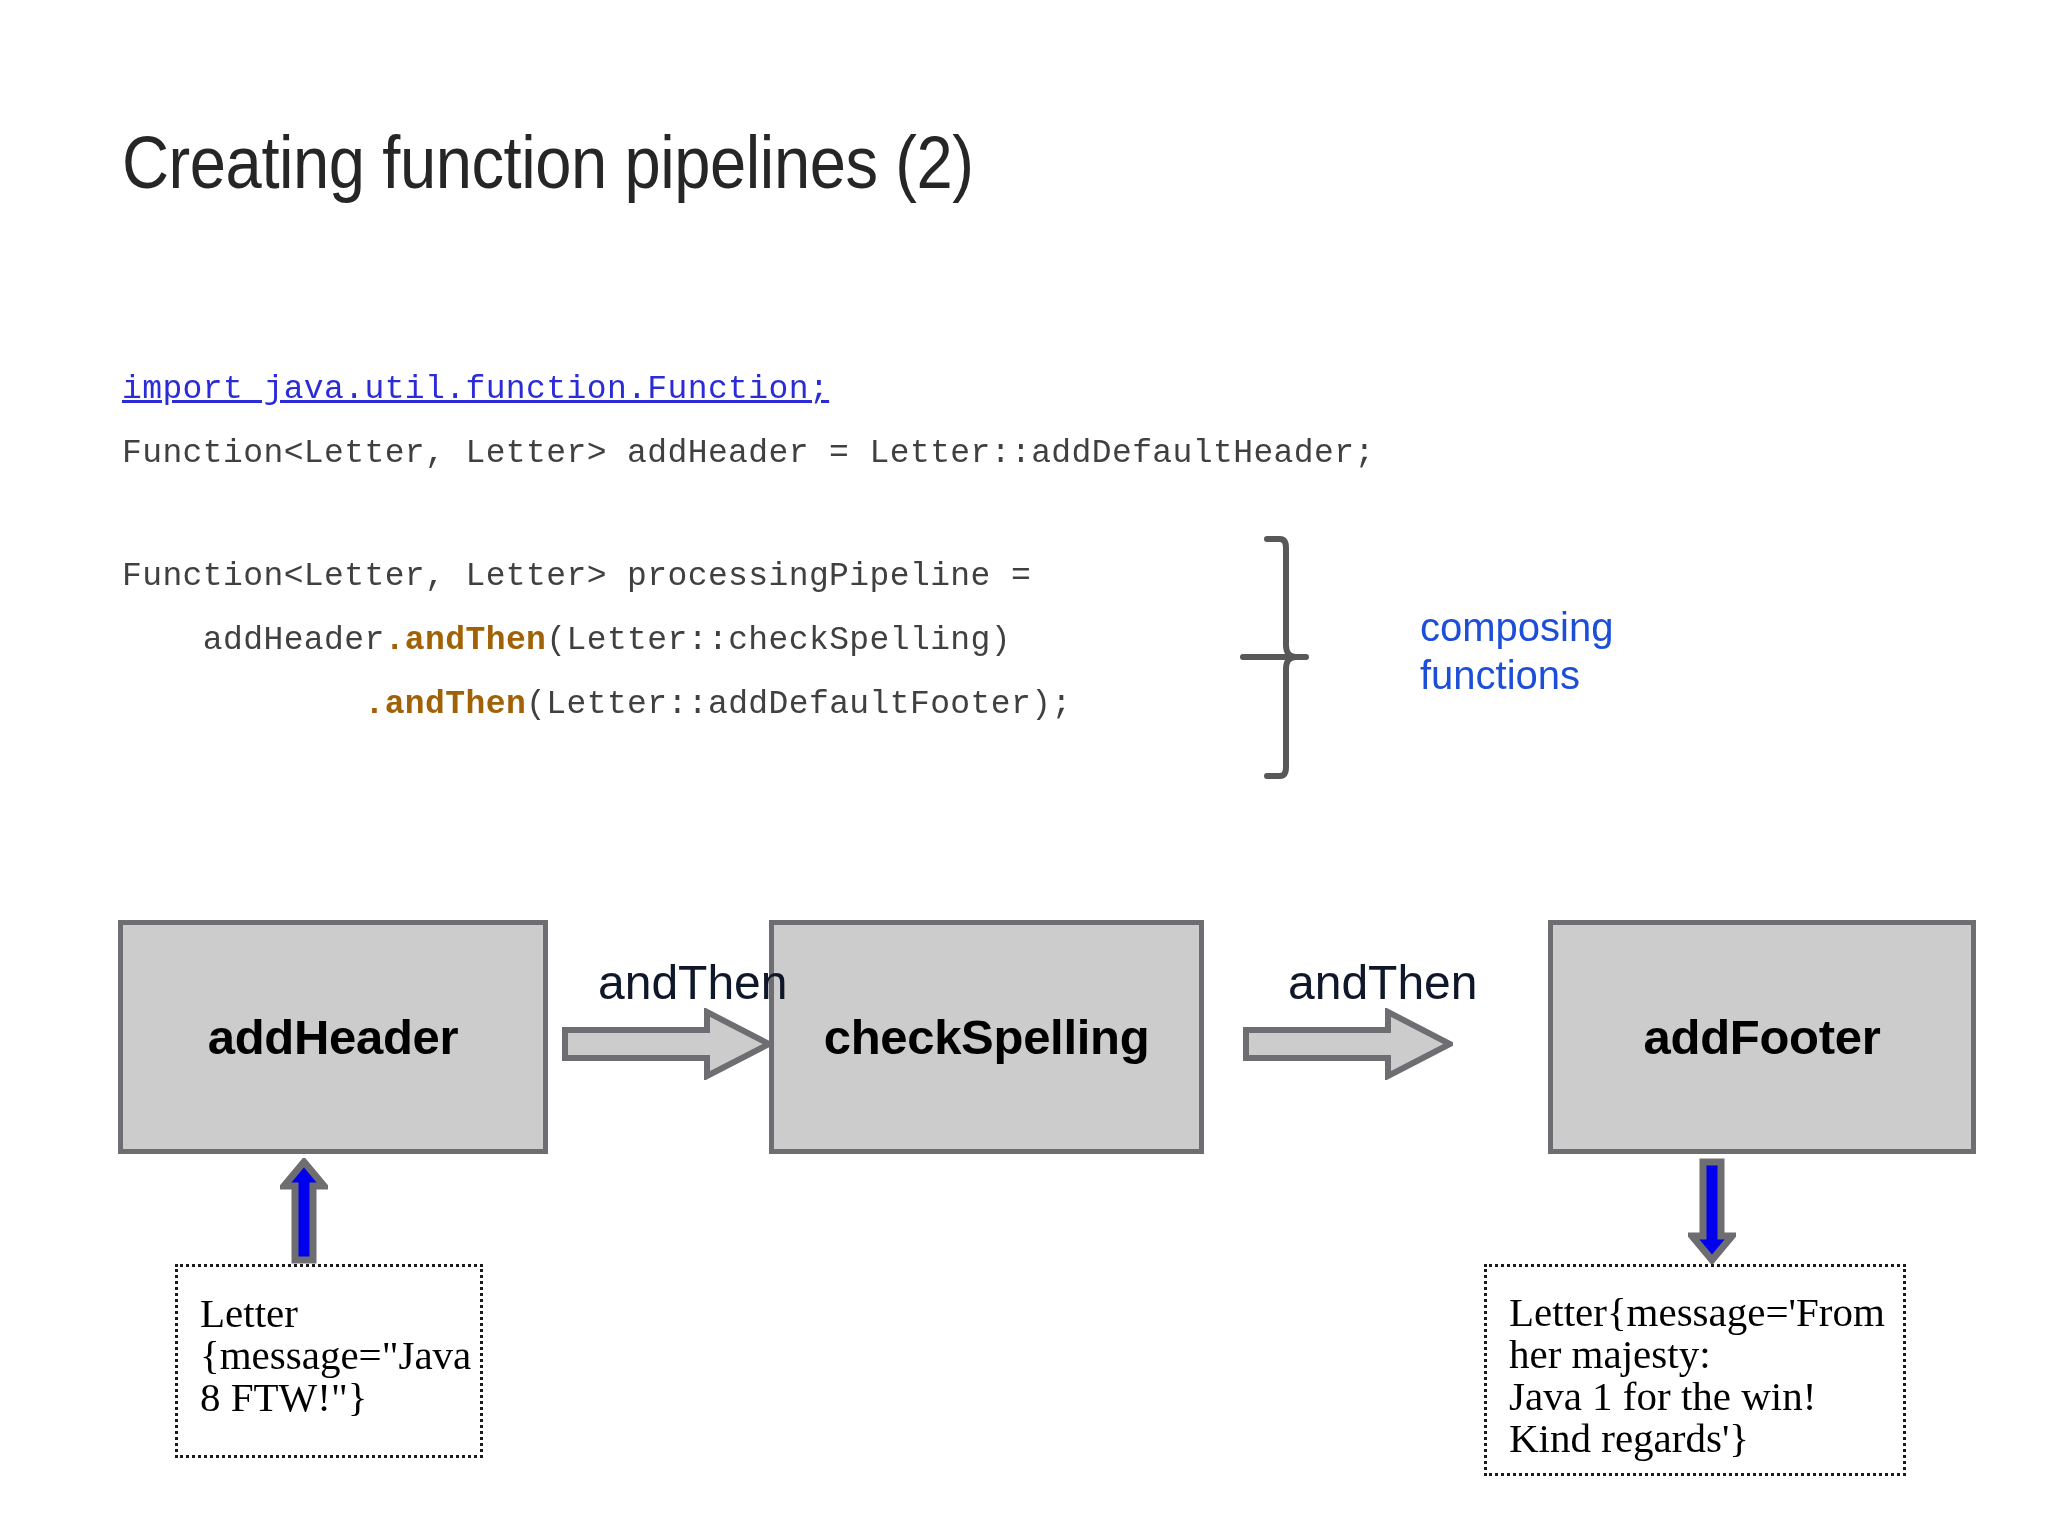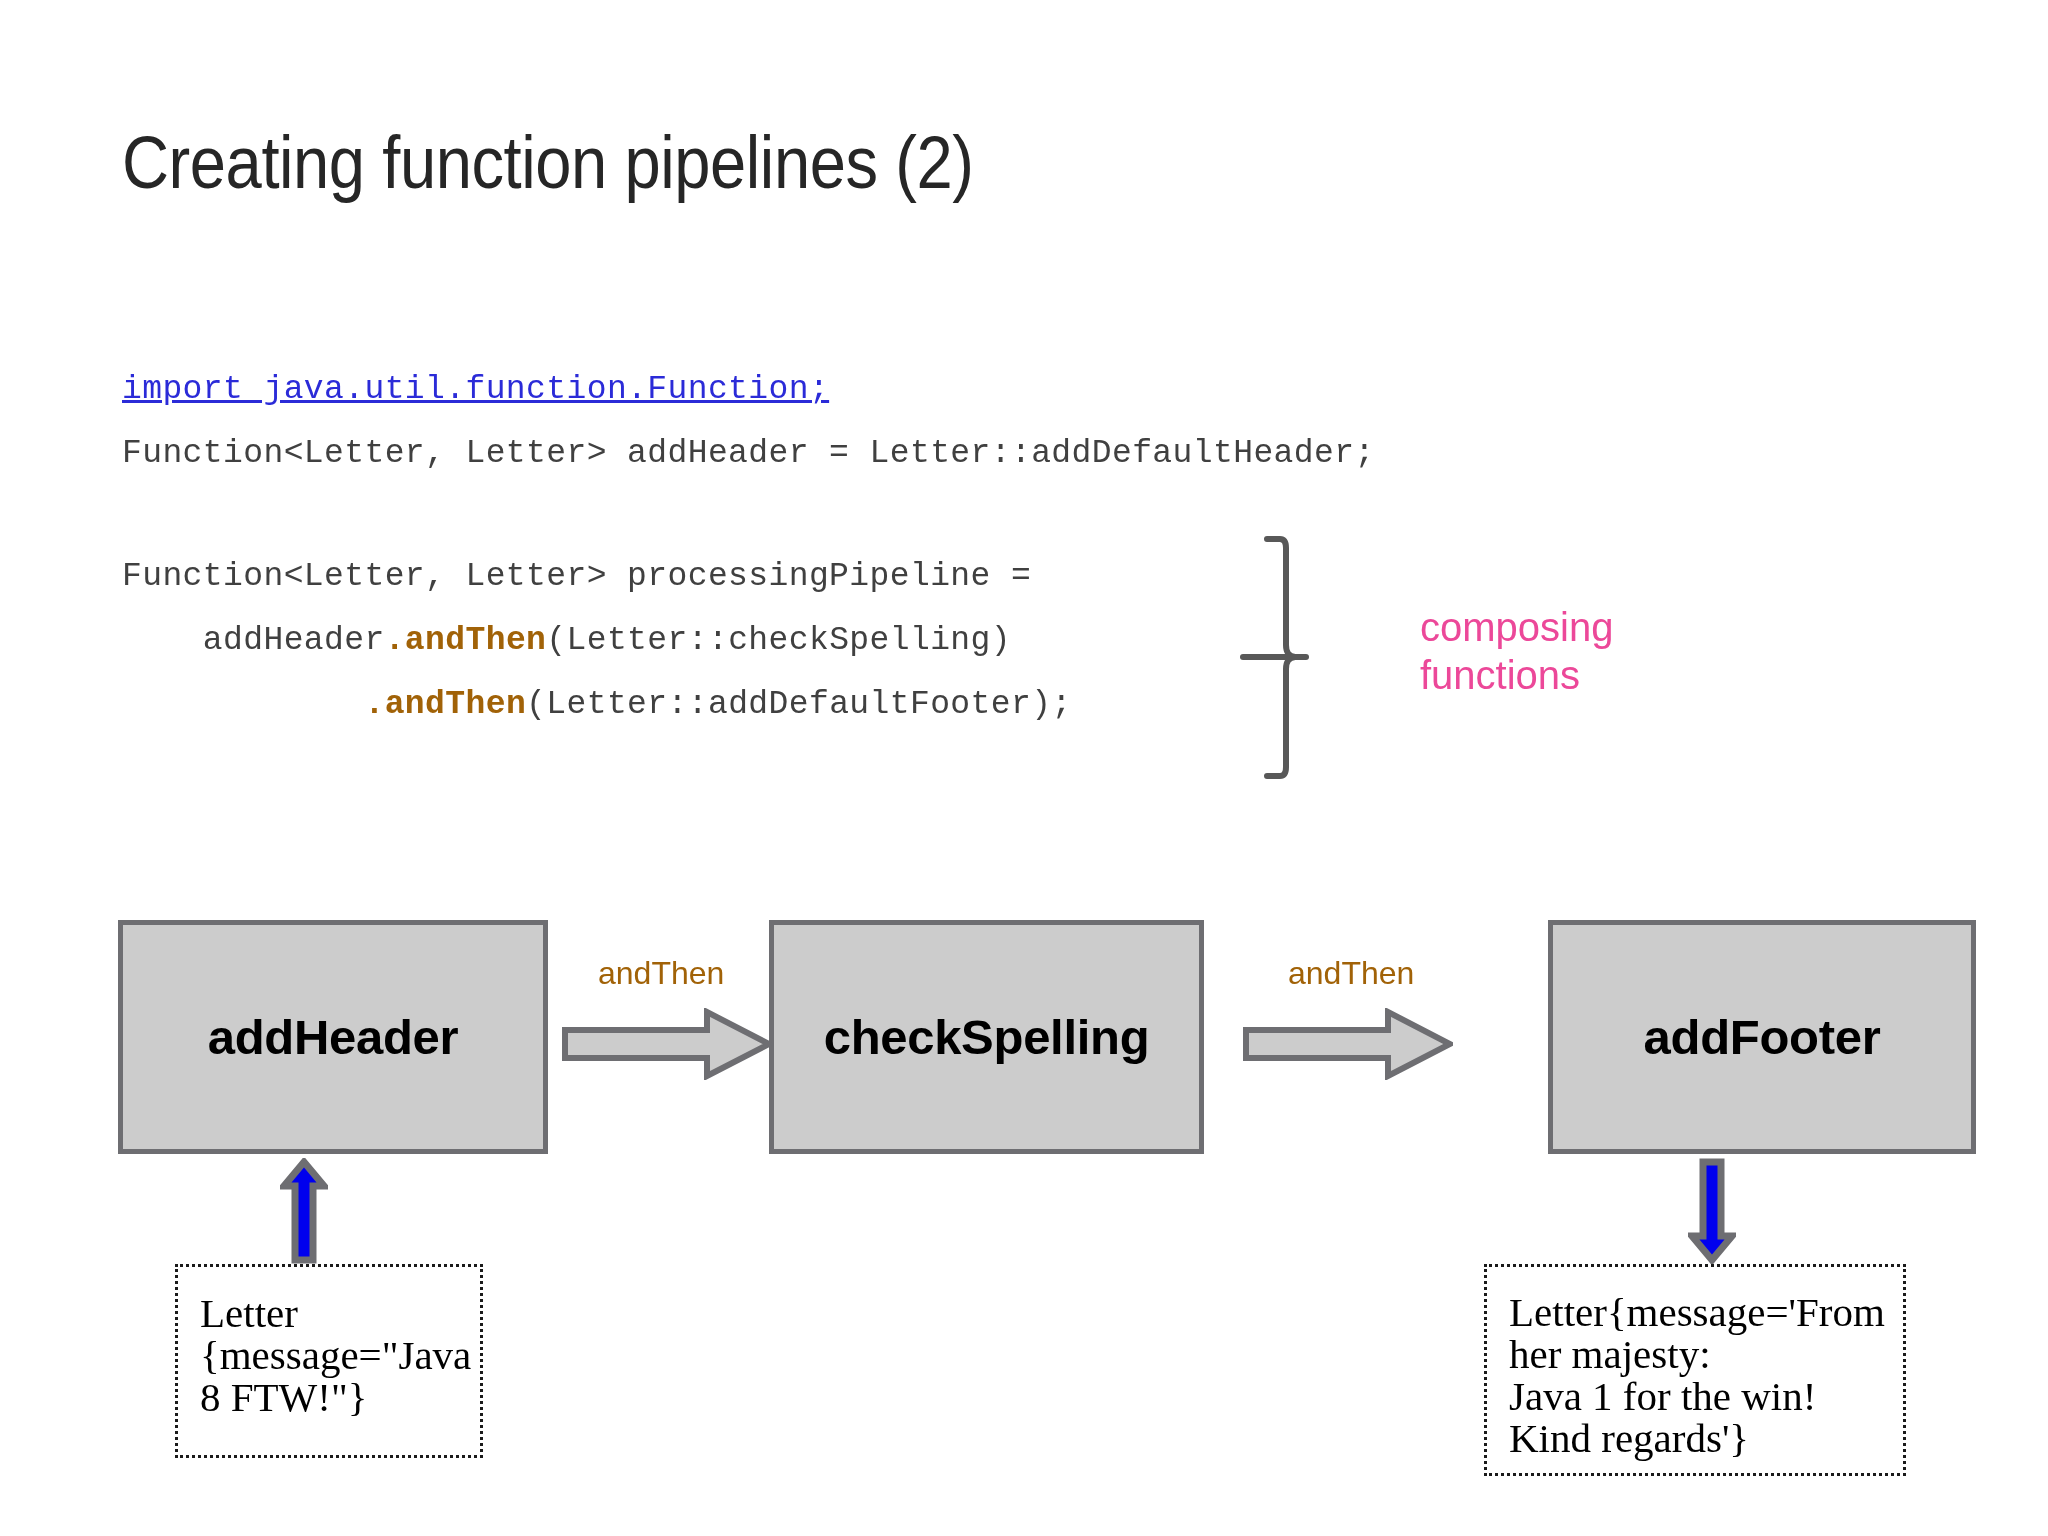--- a/index.html
+++ b/index.html
@@ -58,21 +58,21 @@
   }
   #brace-wrap svg { display: block; }
 
   #composing-label {
     position: absolute;
     left: 1420px;
     top: 603px;
     font-family: "Liberation Sans", sans-serif;
     font-size: 40px;
     line-height: 48px;
-    color: #ec4899;
+    color: #1d4ed8;
     white-space: pre-line;
   }
 
   
   .proc-box {
     position: absolute;
     top: 920px;
     width: 430px;
     height: 234px;
     background: #cccccc;
@@ -102,22 +102,22 @@
     height: 72px;
   }
   #arrow-1 { left: 562px; }
   #arrow-2 { left: 1243px; }
   .block-arrow svg { display: block; }
 
   
   .edge-label {
     position: absolute;
     font-family: "Liberation Sans", sans-serif;
-    font-size: 32px;
-    color: #a16207;
+    font-size: 48px;
+    color: #0f172a;
     white-space: nowrap;
   }
   #edge-label-1 { left: 598px; top: 955px; }
   #edge-label-2 { left: 1288px; top: 955px; }
 
   
   .blue-arrow { position: absolute; }
   #blue-arrow-up   { left: 280px;  top: 1158px; width: 48px; height: 106px; }
   #blue-arrow-down { left: 1688px; top: 1158px; width: 48px; height: 106px; }
   .blue-arrow svg { display: block; }

